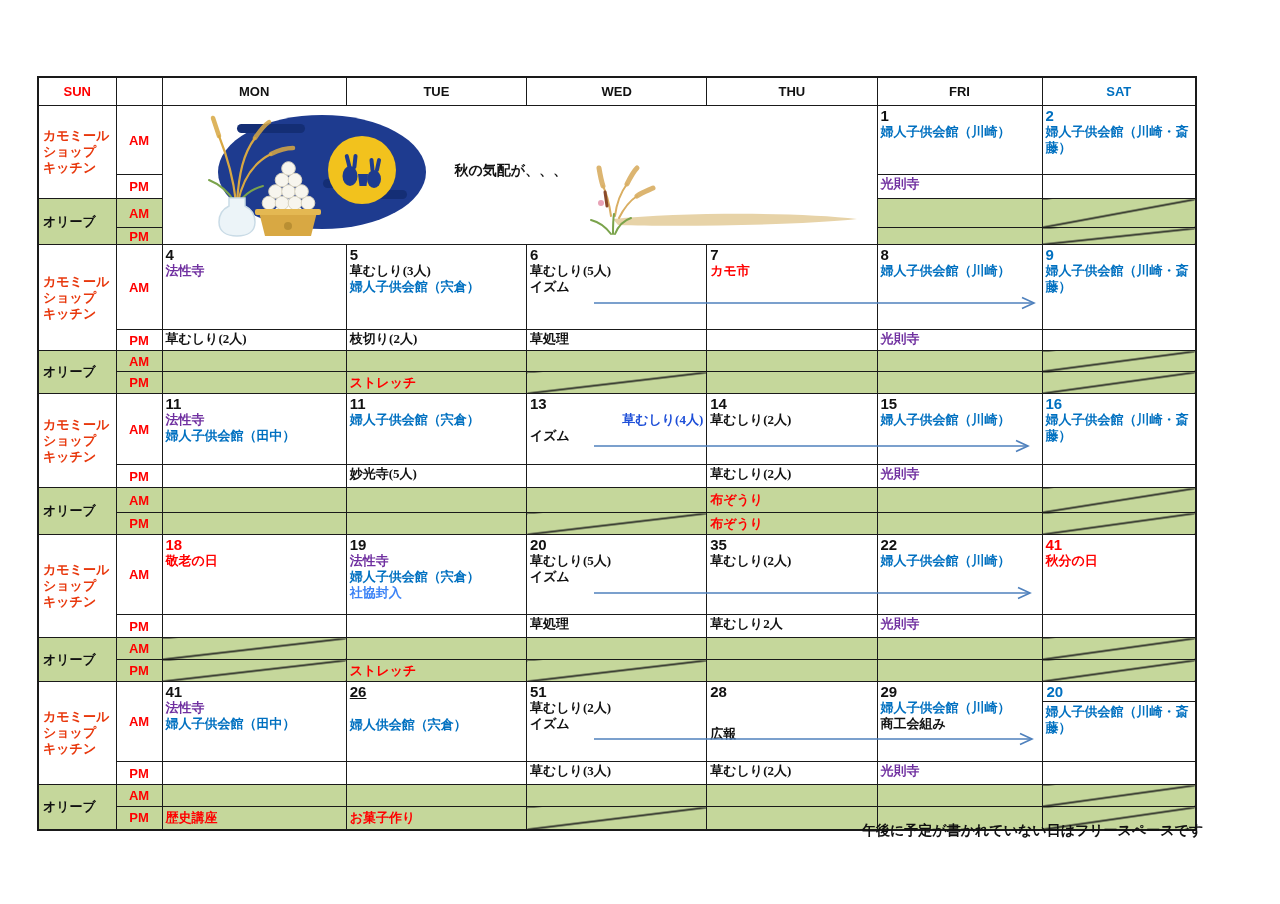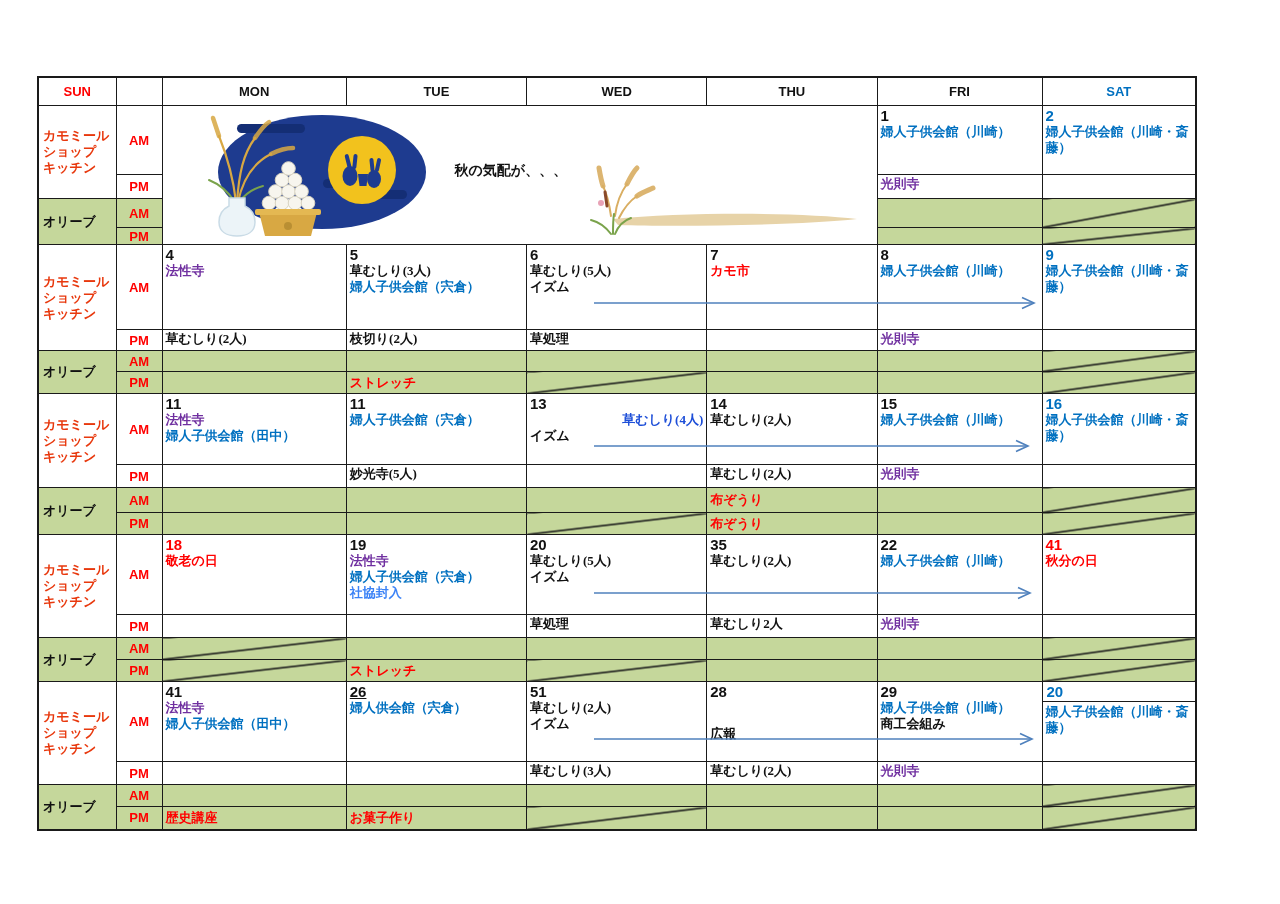--- a/index.html
+++ b/index.html
@@ -395,21 +395,21 @@
             <div>キッチン</div>
           </td>
           <td class="ampm">AM</td>
           <td class="day">
             <div class="num" style="color: rgb(17, 17, 17);">41</div>
             <div class="ln" style="color: rgb(112, 48, 160);">法性寺</div>
             <div class="ln" style="color: rgb(0, 112, 192);">婦人子供会館（田中）</div>
           </td>
           <td class="day">
             <div class="num" style="color: rgb(17, 17, 17); text-decoration: underline;">26</div>
-            <div class="ln" style="color: rgb(0, 112, 192); ">婦人供会館（宍倉）</div>
+            <div class="ln" style="color: rgb(0, 112, 192); margin-top: 17px;">婦人供会館（宍倉）</div>
           </td>
           <td class="day">
             <div class="num" style="color: rgb(17, 17, 17);">51</div>
             <div class="ln" style="color: rgb(17, 17, 17);">草むしり(2人)</div>
             <div class="ln" style="color: rgb(17, 17, 17);">イズム</div>
           </td>
           <td class="day">
             <div class="num" style="color: rgb(17, 17, 17);">28</div>
             <div class="ln" style="color: rgb(17, 17, 17); margin-top: 26px;">広報</div>
           </td>
@@ -476,13 +476,14 @@
       <g>
         <line x1="594" y1="593" x2="1030" y2="593" stroke="#4f81bd" stroke-width="1.5"></line>
         <path d="M 1018 587.5 L 1030 593 L 1018 598.5" fill="none" stroke="#4f81bd" stroke-width="1.6"></path>
       </g>
       <g>
         <line x1="594" y1="739" x2="1032" y2="739" stroke="#4f81bd" stroke-width="1.5"></line>
         <path d="M 1020 733.5 L 1032 739 L 1020 744.5" fill="none" stroke="#4f81bd" stroke-width="1.6"></path>
       </g>
     </svg>
 
+  <div class="note">午後に予定が書かれていない日はフリースペースです</div>
 </div>
 
 </body></html>

